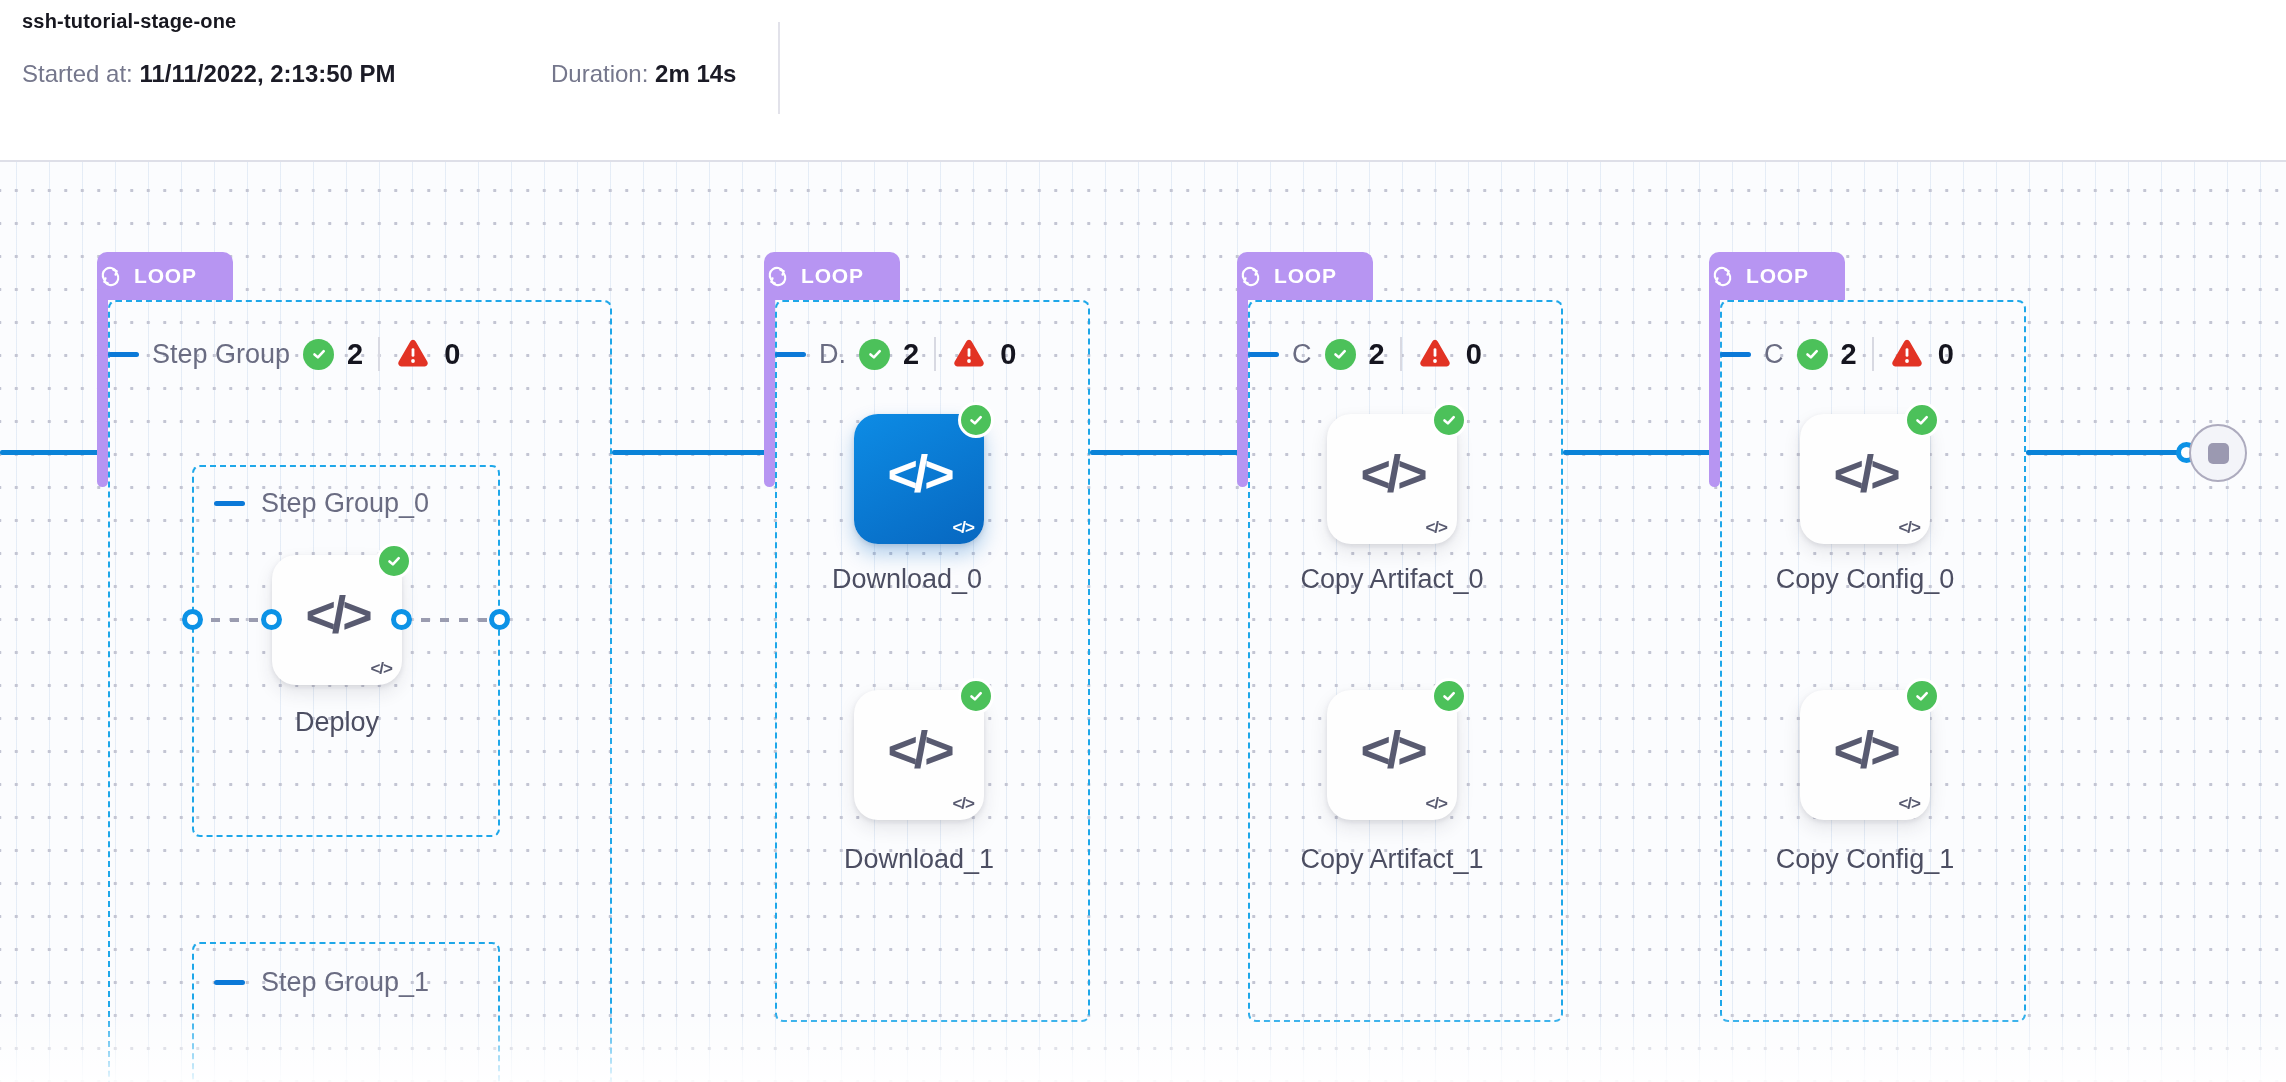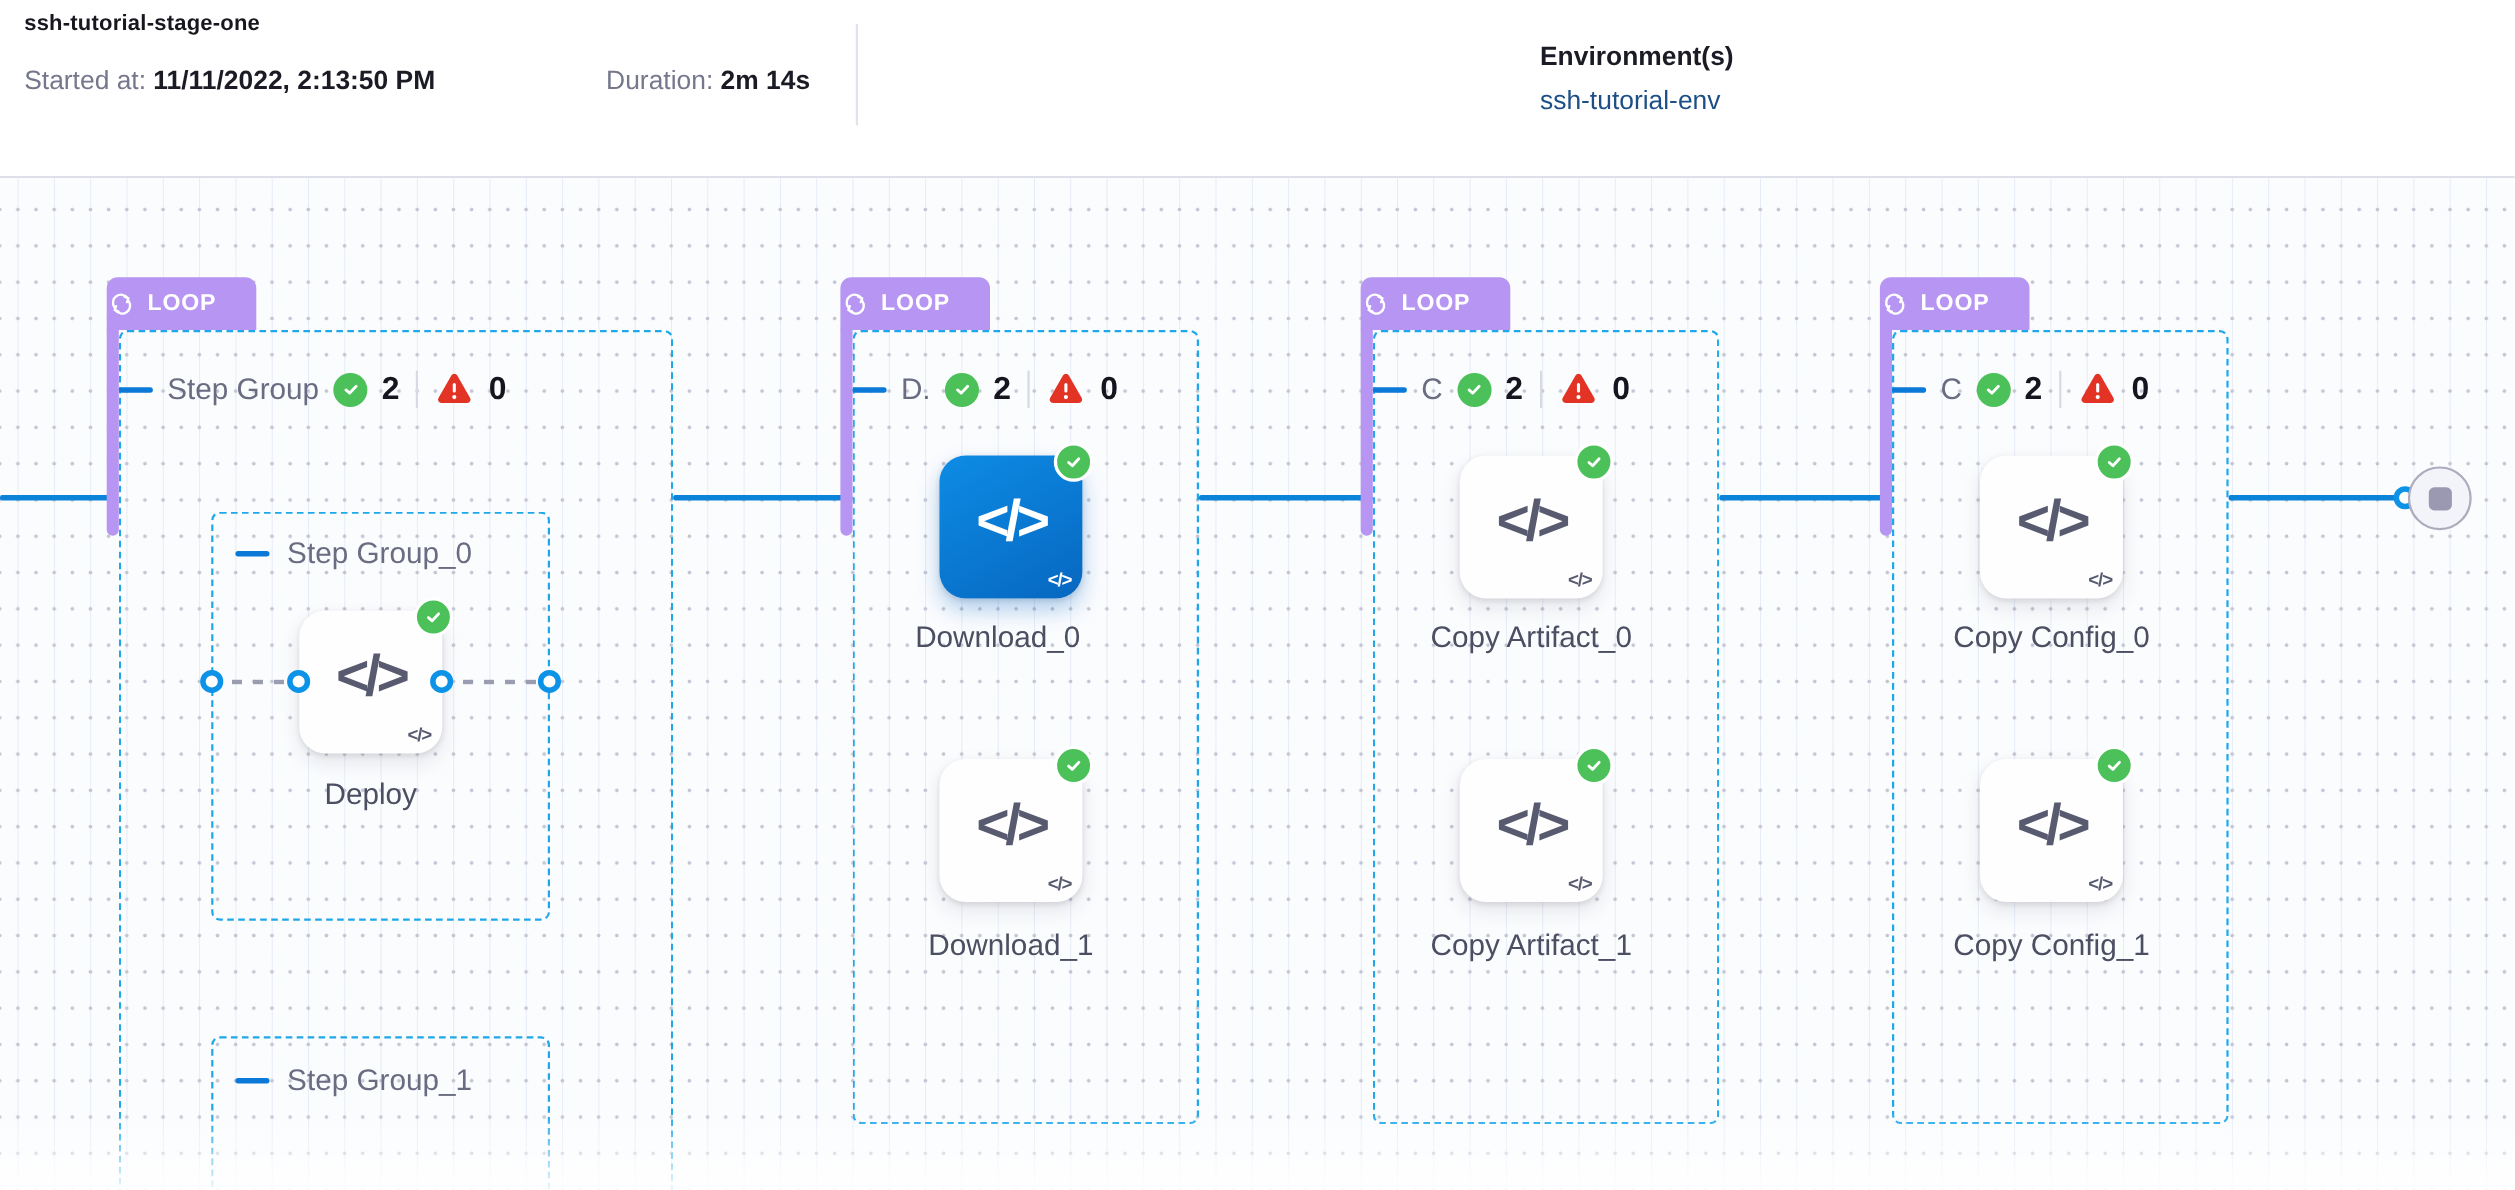--- a/index.html
+++ b/index.html
@@ -140,24 +140,20 @@
     <span class="k">Started at:</span>
     <span class="v">11/11/2022, 2:13:50 PM</span>
   </div>
   <div class="meta" style="left:551px">
     <span class="k">Duration:</span>
     <span class="v">2m 14s</span>
   </div>
 
   <div class="hdivider"></div>
 
-  <div class="info-block" style="left:1400px">
-    <div class="h">Environment(s)</div>
-    <a class="link">ssh-tutorial-env</a>
-  </div>
 </header>
 
 <div class="canvas">
 
   <div class="flowline" style="left:0;width:101px"></div>
   <div class="flowline" style="left:612px;width:163px"></div>
   <div class="flowline" style="left:1090px;width:158px"></div>
   <div class="flowline" style="left:1563px;width:157px"></div>
   <div class="flowline" style="left:2026px;width:154px"></div>
 

